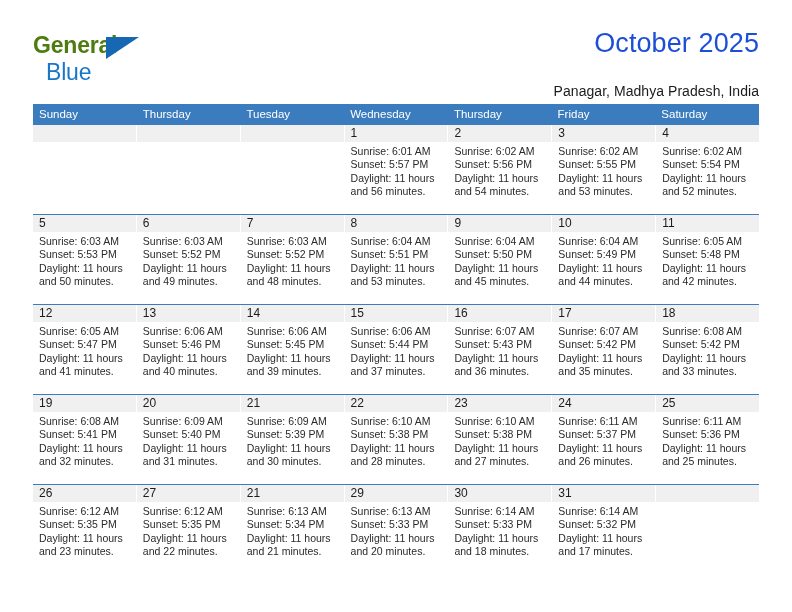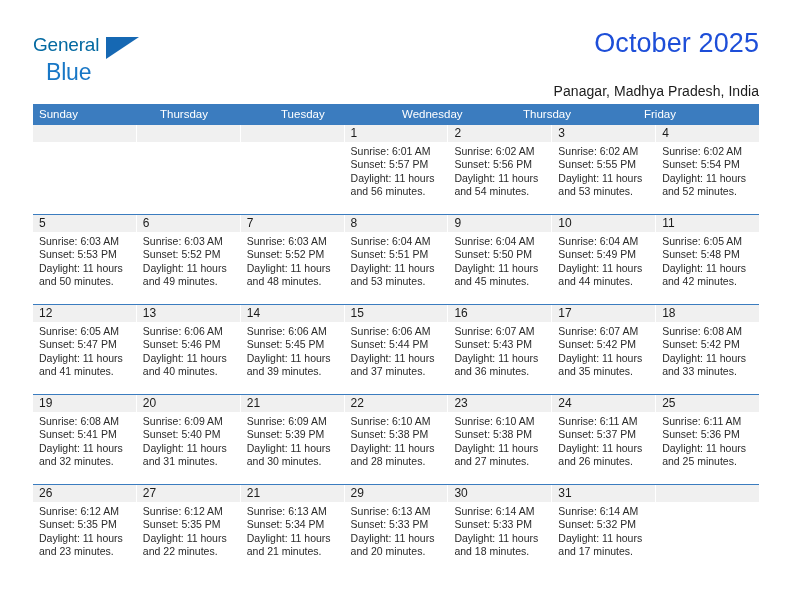--- a/index.html
+++ b/index.html
@@ -32,24 +32,25 @@
   .brand {
     position: absolute;
     left: 0;
     top: 6px;
     width: 200px;
     height: 58px;
   }
   .brand-top {
     position: relative;
     display: block;
-    font-size: 19px;
+    font-size: 23px;
     line-height: 26px;
-    color: #0369a1;
+    color: #4d7c0f;
     letter-spacing: -0.2px;
+    font-weight: bold;
   }
   .brand-triangle {
     position: absolute;
     left: 73px;
     top: 5px;
     width: 0;
     height: 0;
     border-left: 33px solid #1668b3;
     border-bottom: 22px solid transparent;
   }
@@ -170,20 +171,21 @@
   </div>
 
   <div class="calendar">
     <div class="weekday-row" id="weekday-row">
         <div class="weekday">Sunday</div>
         <div class="weekday">Thursday</div>
         <div class="weekday">Tuesday</div>
         <div class="weekday">Wednesday</div>
         <div class="weekday">Thursday</div>
         <div class="weekday">Friday</div>
+        <div class="weekday">Saturday</div>
       </div>
     <div id="weeks-container">
         <div class="week-row first">
           <div class="day-cell empty">
             <span class="day-number"></span>
           </div>
           <div class="day-cell empty">
             <span class="day-number"></span>
           </div>
           <div class="day-cell empty">

